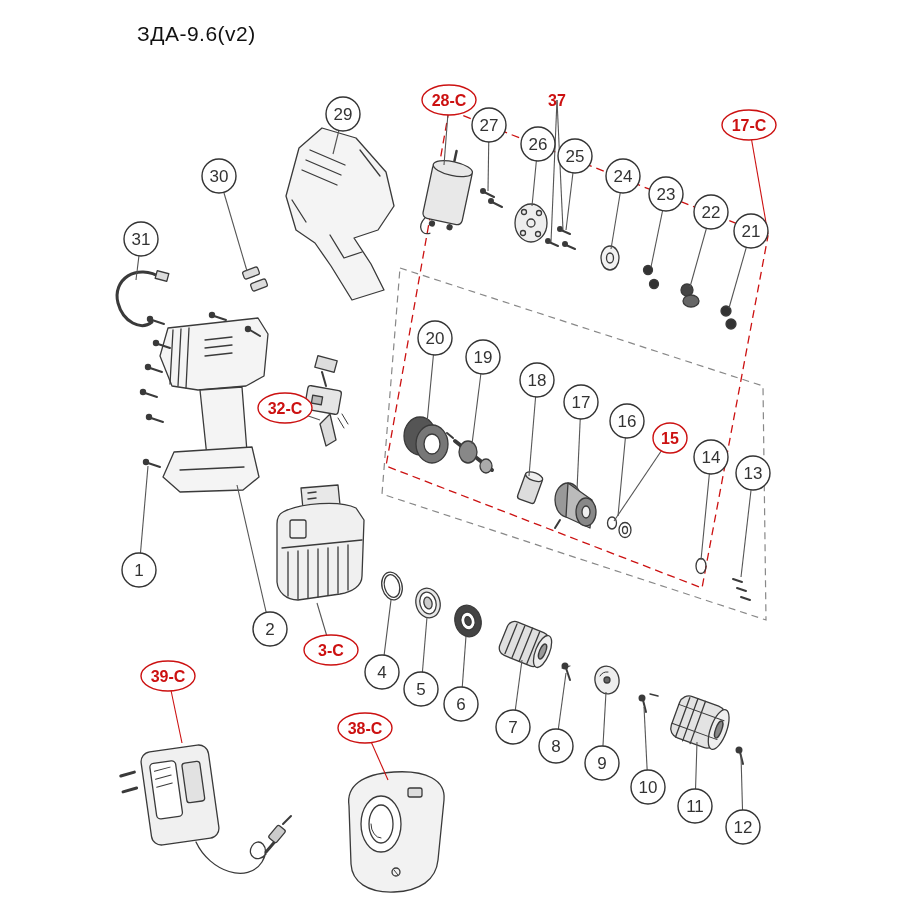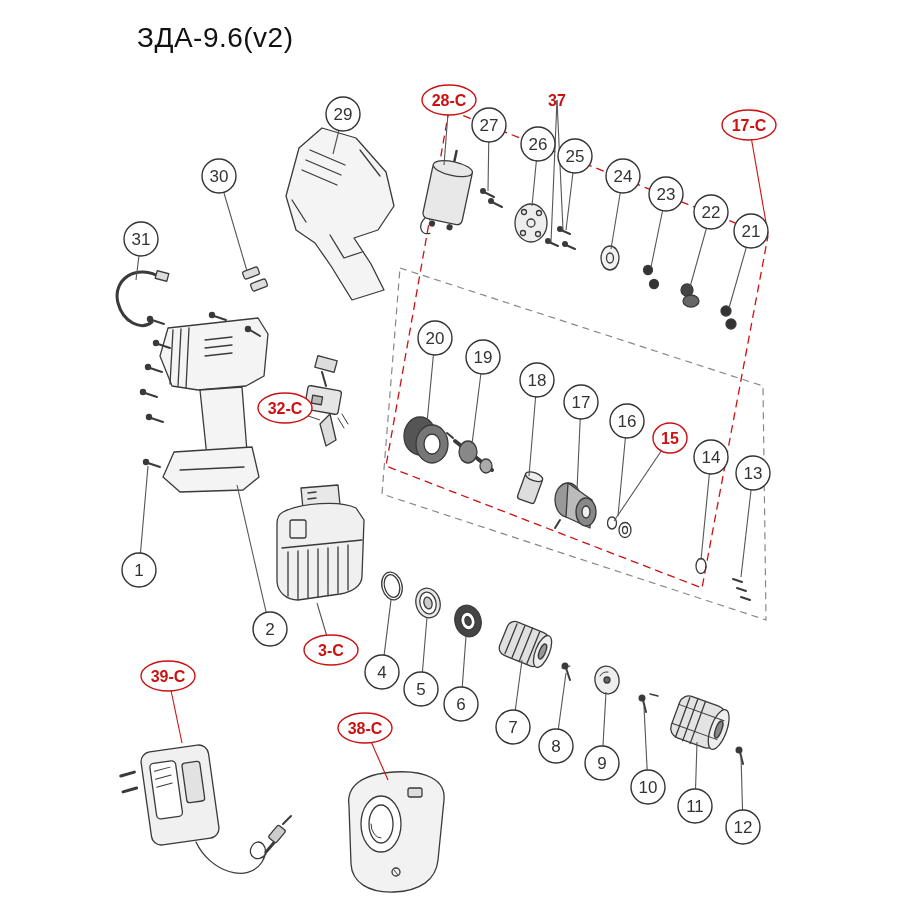--- a/index.html
+++ b/index.html
@@ -1,17 +1,17 @@
 <!DOCTYPE html>
 <html><head>
 <meta charset="utf-8">
 <style>
   html,body{margin:0;padding:0;background:#ffffff;}
   body{width:923px;height:923px;position:relative;font-family:"Liberation Sans",sans-serif;overflow:hidden;}
-  .page-title{position:absolute;left:137px;top:22px;font-size:28px;color:#111;letter-spacing:.5px;}
+  .page-title{position:absolute;left:137px;top:22px;font-size:21px;color:#111;letter-spacing:.5px;}
   svg text{font-family:"Liberation Sans",sans-serif;}
   .stage{position:absolute;left:0;top:0;}
 </style>
 </head>
 <body>
 
 <div class="page-title">ЗДА-9.6(v2)</div>
 
 <svg class="stage" width="923" height="923" viewBox="0 0 923 923">
 

